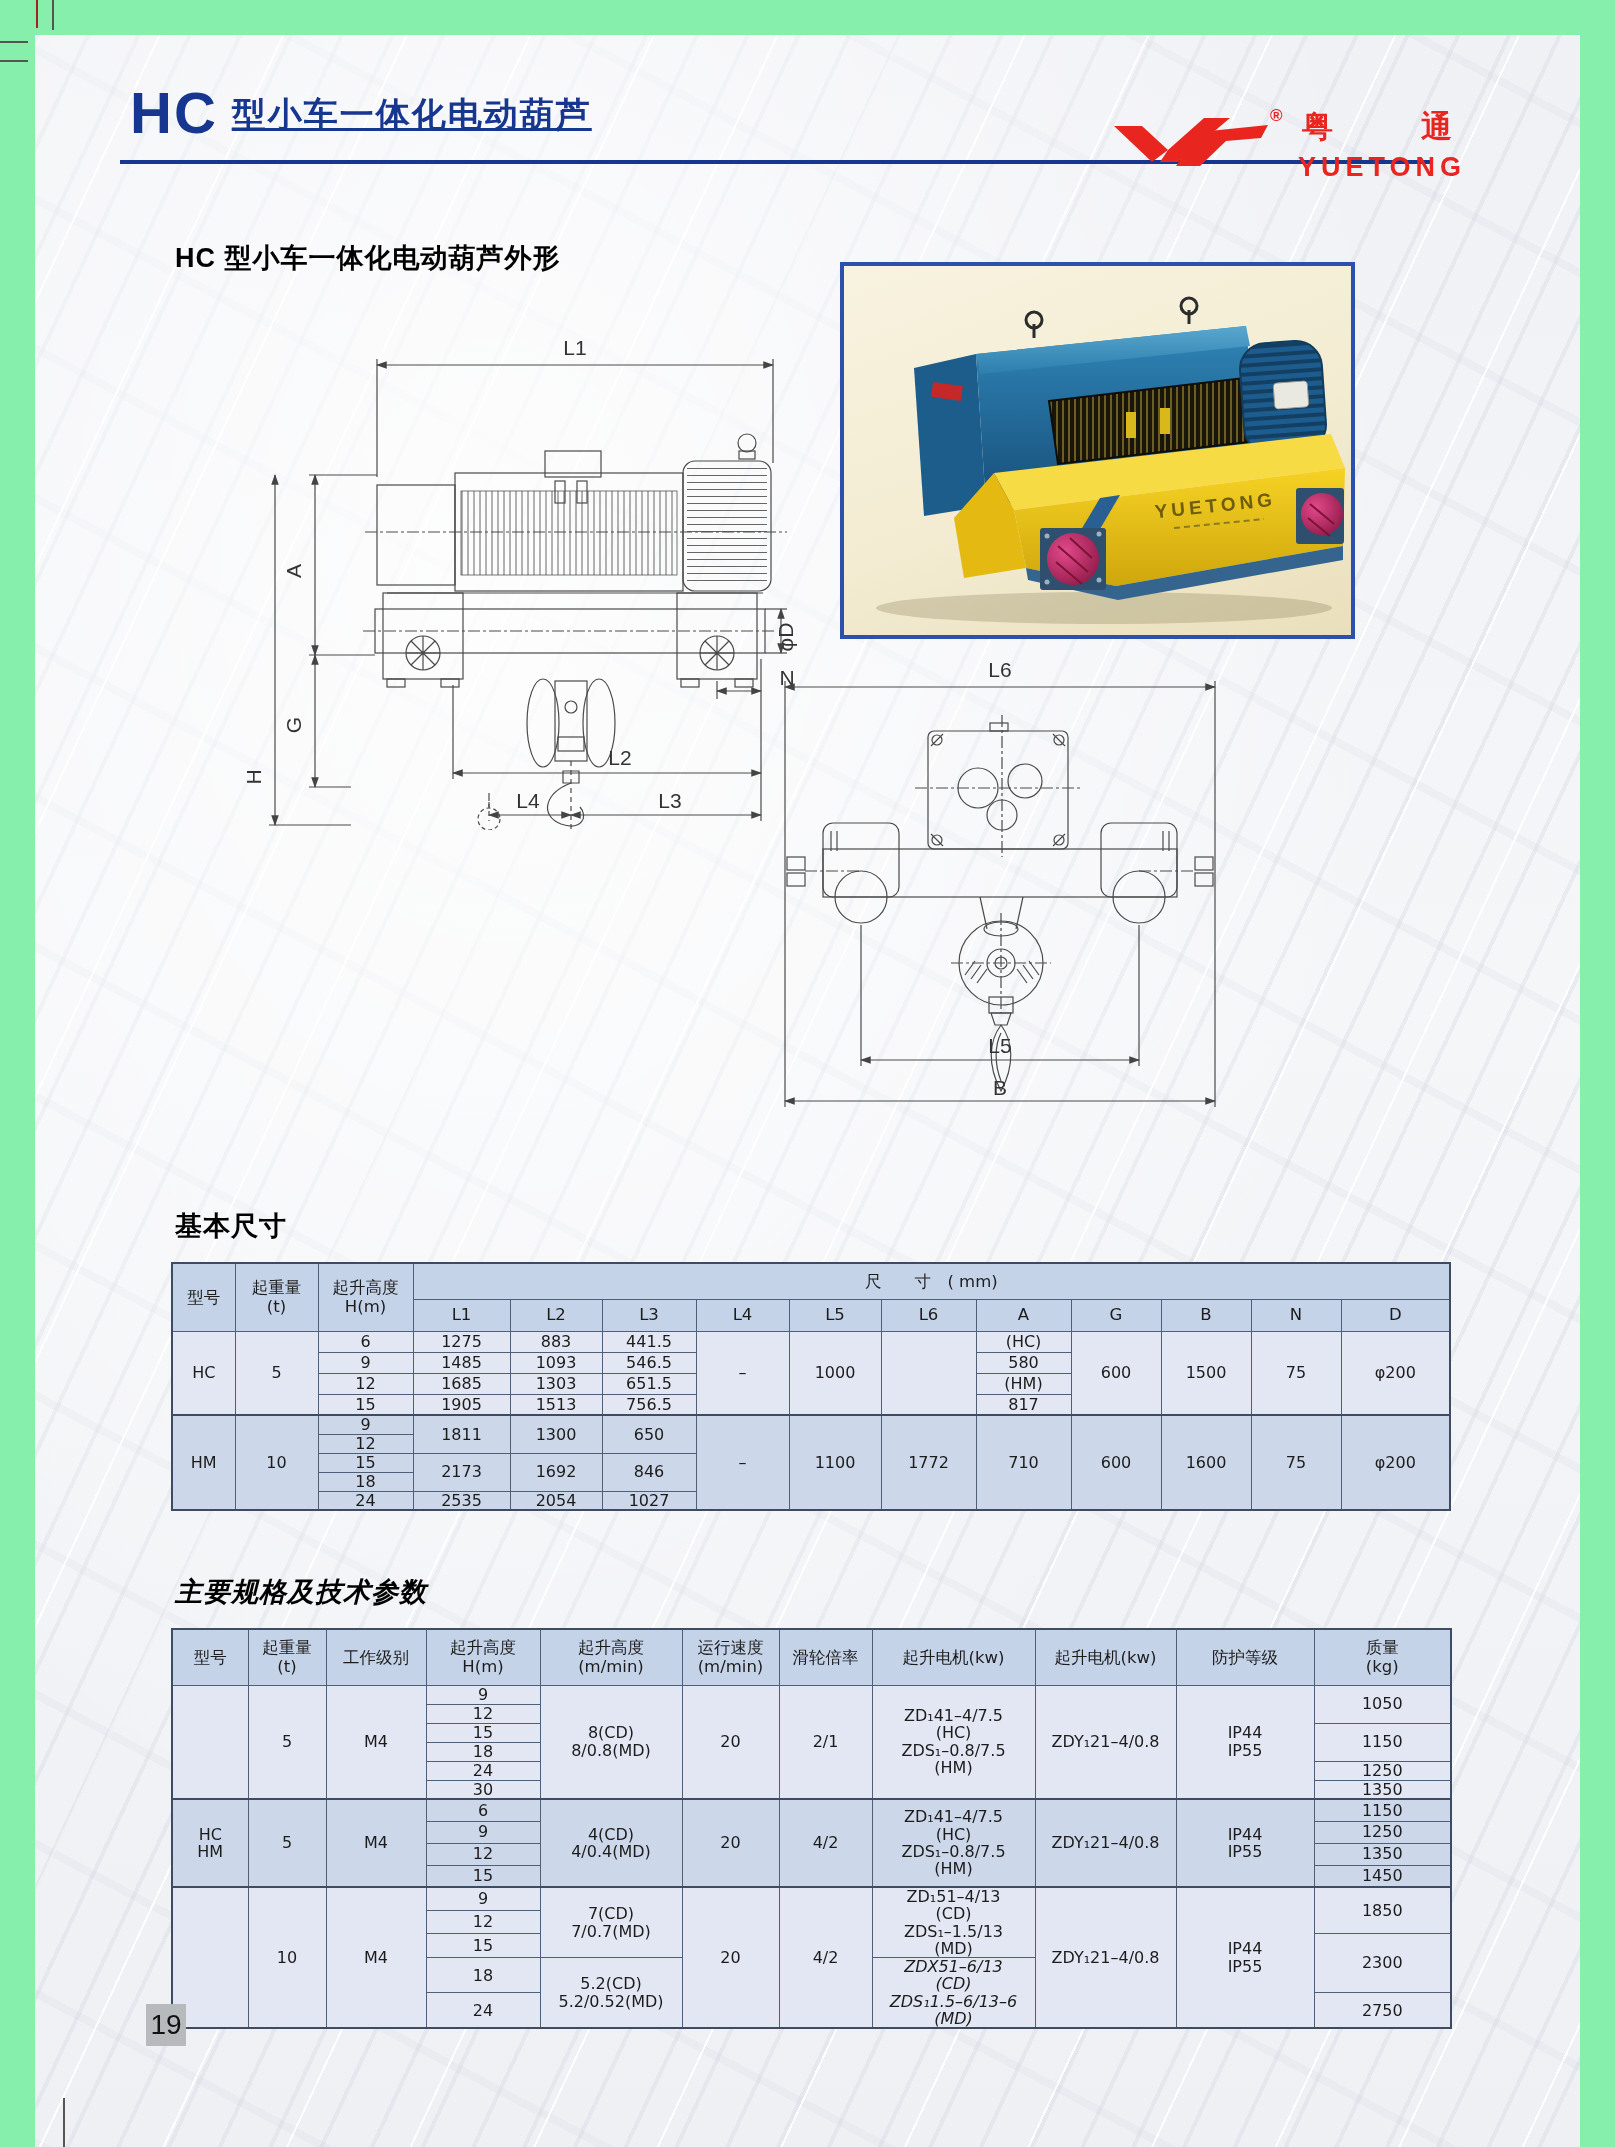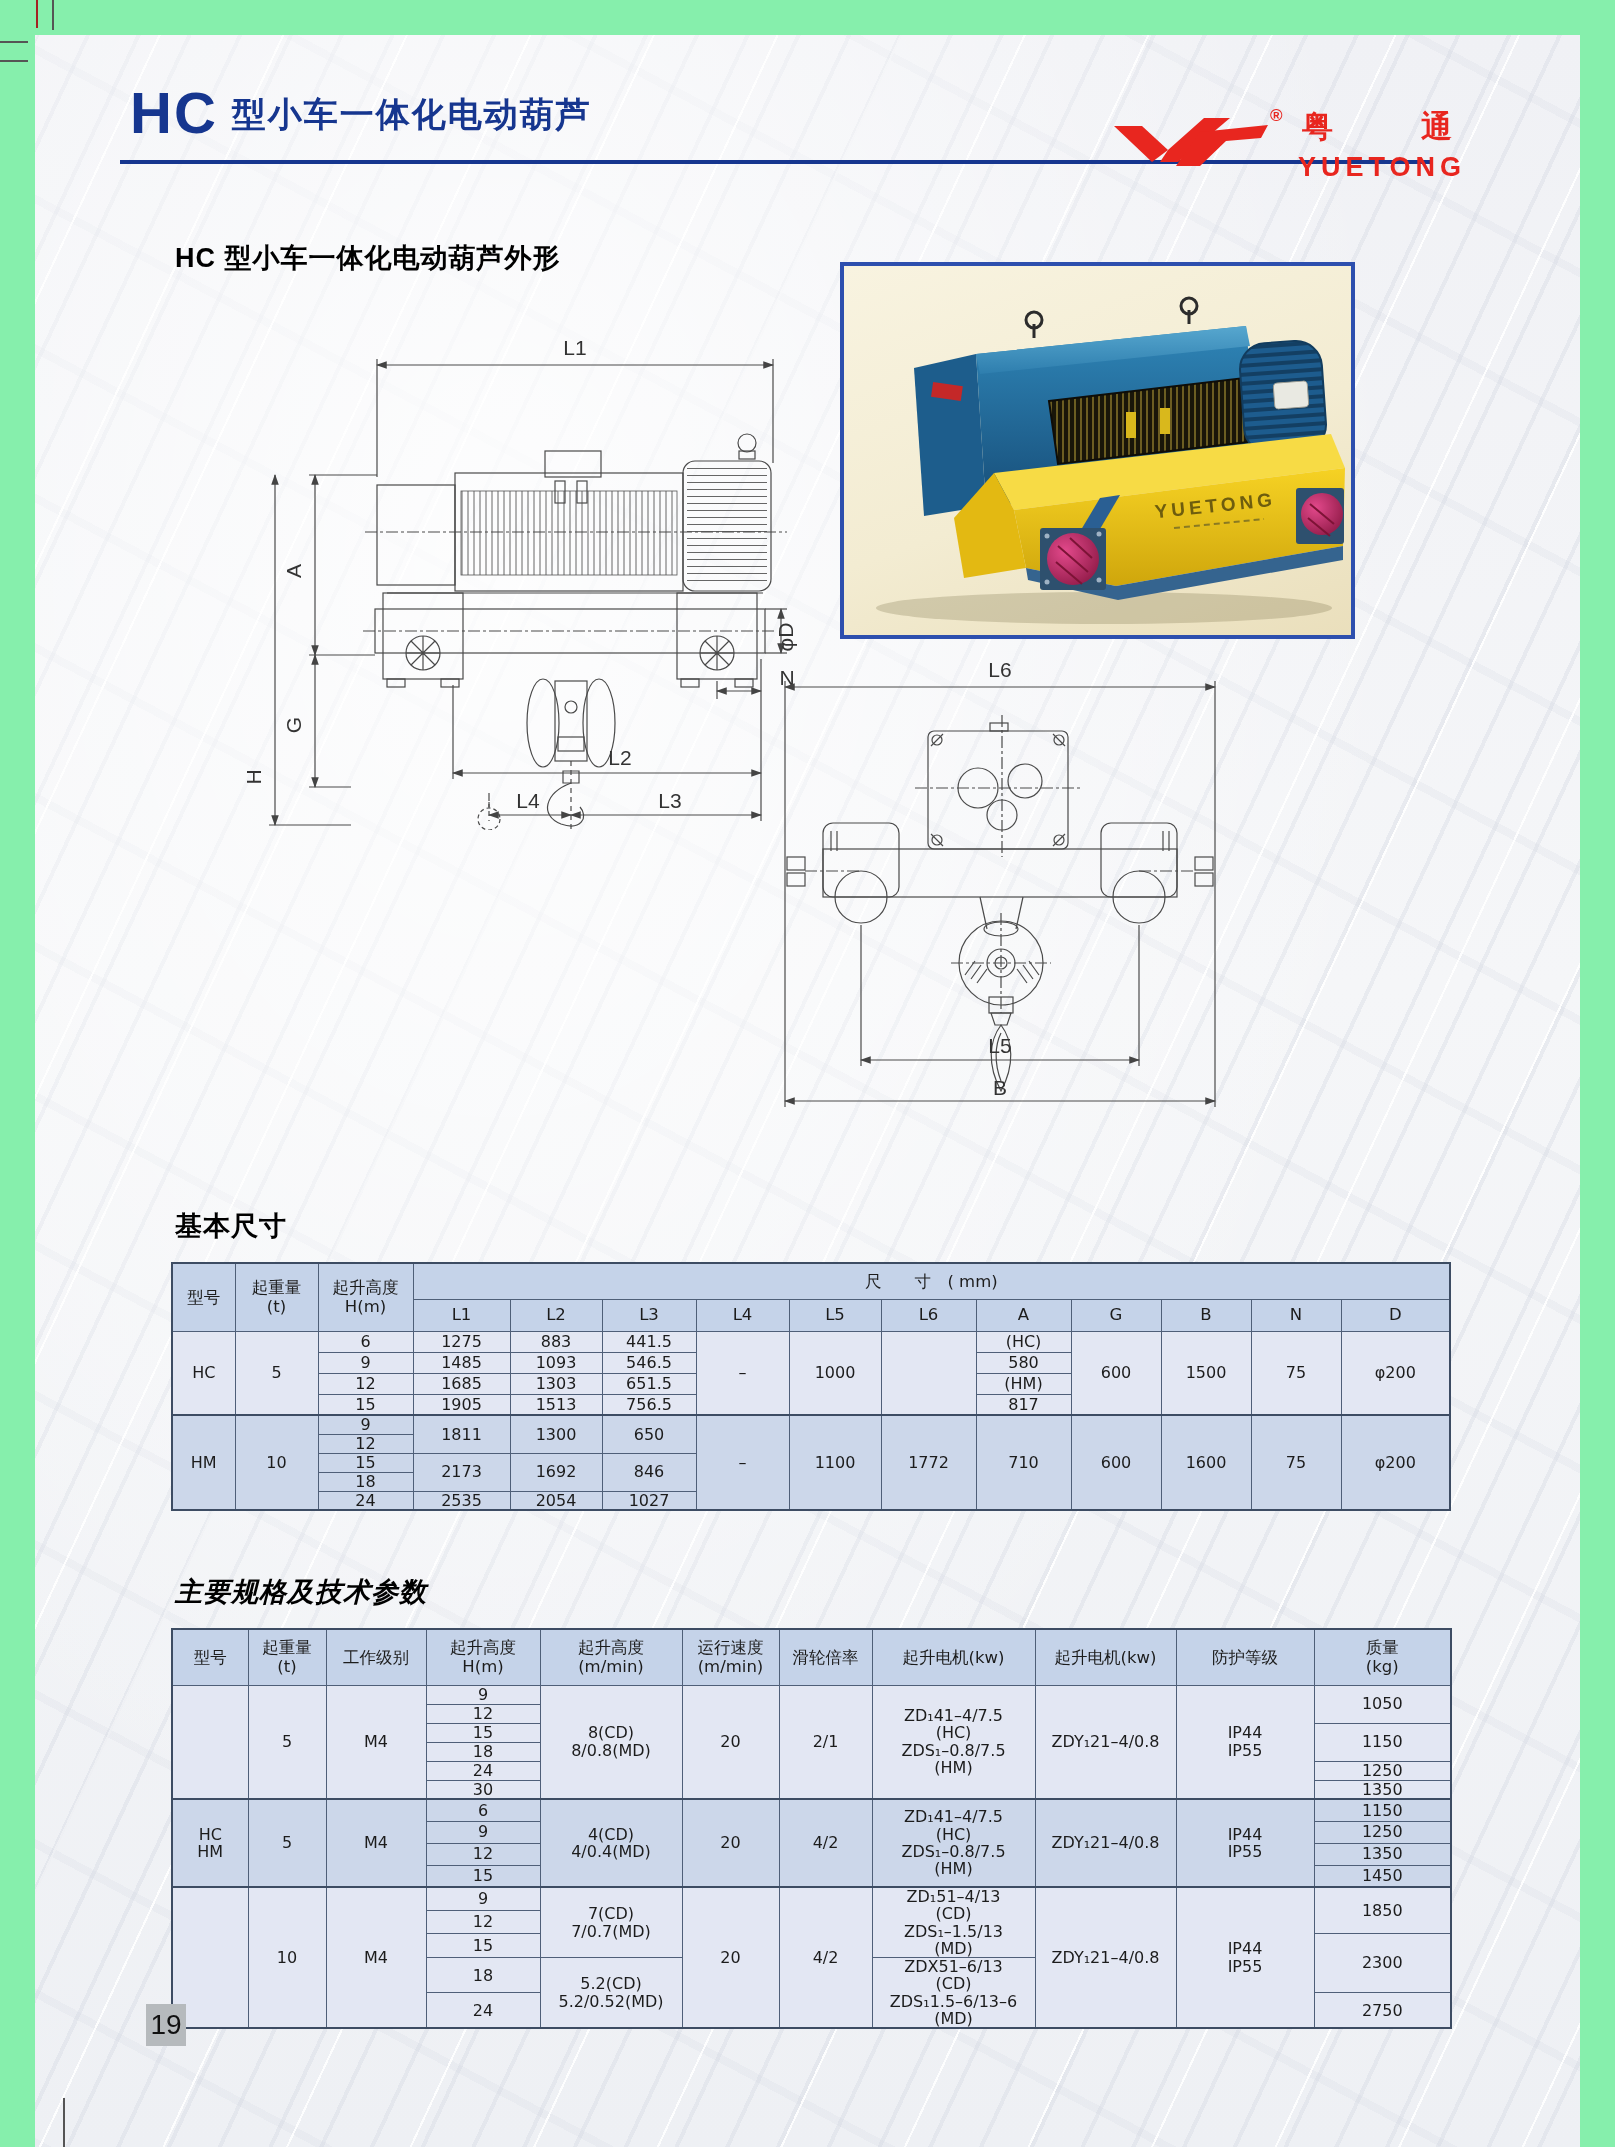--- a/index.html
+++ b/index.html
@@ -12,21 +12,21 @@
       repeating-linear-gradient(115deg, rgba(206,211,222,.32) 0 4px, rgba(255,255,255,0) 4px 46px),
       repeating-linear-gradient(115deg, rgba(255,255,255,.9) 0 2px, rgba(255,255,255,0) 2px 112px),
       repeating-linear-gradient(28deg, rgba(212,216,226,.22) 0 8px, rgba(255,255,255,0) 8px 132px),
       linear-gradient(180deg,#f0f1f5 0%,#f5f6f8 45%,#eef0f4 100%);}
   
   .crop{position:absolute;background:#555;}
   .crop.red{background:#a32222;}
   
   .hdr{position:absolute;left:130px;top:84px;display:flex;align-items:flex-end;color:#16368f;}
   .hc-big{font-size:58px;font-weight:bold;line-height:1;letter-spacing:2px;}
-  .hc-suffix{font-size:34px;font-weight:bold;margin-left:14px;padding-bottom:4px;letter-spacing:2px;}
+  .hc-suffix{font-size:34px;font-weight:bold;margin-left:14px;padding-bottom:4px;letter-spacing:2px;text-decoration:underline;}
   .hdr-rule{position:absolute;left:120px;top:160px;width:1312px;height:4px;background:#16368f;}
   
   .logo{position:absolute;left:1112px;top:100px;width:335px;height:105px;}
   .logo-mark{position:absolute;left:0;top:14px;}
   .logo-reg{position:absolute;left:158px;top:6px;color:#e8261f;font-size:17px;font-weight:bold;}
   .logo-cn{position:absolute;left:190px;top:6px;width:150px;display:flex;justify-content:space-between;
            color:#e8261f;font-size:31px;font-weight:bold;}
   .logo-en{position:absolute;left:186px;top:52px;color:#e8261f;font-size:27px;font-weight:bold;letter-spacing:5px;}
   
   .sec-title{position:absolute;font-size:27px;font-weight:bold;color:#000;letter-spacing:1px;}
@@ -34,21 +34,21 @@
   .photo{position:absolute;left:840px;top:262px;width:515px;height:377px;box-sizing:border-box;
          border:4px solid #2d4fae;background:linear-gradient(160deg,#f8f3e0 0%,#f3ecd2 55%,#eadfbc 100%);}
   
   table.spec{border-collapse:collapse;table-layout:fixed;position:absolute;border:2px solid #3d4c63;}
   table.spec th,table.spec td{border:1px solid #4f5f78;text-align:center;vertical-align:middle;
      white-space:pre-line;color:#1c1c1c;padding:0 1px;font-family:"DejaVu Sans","Liberation Sans",sans-serif;}
   table.spec th{font-weight:normal;font-size:16.5px;background:#c5d3e9;line-height:1.18;}
   table.spec td{font-size:16px;line-height:1.08;}
   td.g1{background:#e3e7f3;} td.g2{background:#ccd7ea;}
   td.vb{vertical-align:bottom;padding-bottom:2px;} td.vt{vertical-align:top;padding-top:2px;}
-  td.mt{font-size:13.5px;line-height:1.12;} td.xs{font-size:10px;line-height:1.12;}
+  td.mt{font-size:13.5px;line-height:1.12;} td.xs{font-size:10px;line-height:1.12;font-style:italic;}
   td.sp{font-size:15px;} td.mdl{vertical-align:top;line-height:1.5;padding-top:1px;}
   .t1 tr.h1{height:36px;} .t1 tr.h2{height:32px;} .t1 tr.ra{height:21px;} .t1 tr.rb{height:19px;}
   .t2 tr.hh{height:56px;} .t2 tr.ra{height:19px;} .t2 tr.rb{height:22px;} .t2 tr.rc{height:23px;}
   tr.bsep>td{border-top:2px solid #3d4c63;}
   
   .pagenum{position:absolute;left:146px;top:2004px;width:40px;height:42px;background:#b6babd;
            color:#111;font-size:28px;display:flex;align-items:center;justify-content:center;}
   
   svg text{font-family:"Liberation Sans","DejaVu Sans",sans-serif;}
 </style>

